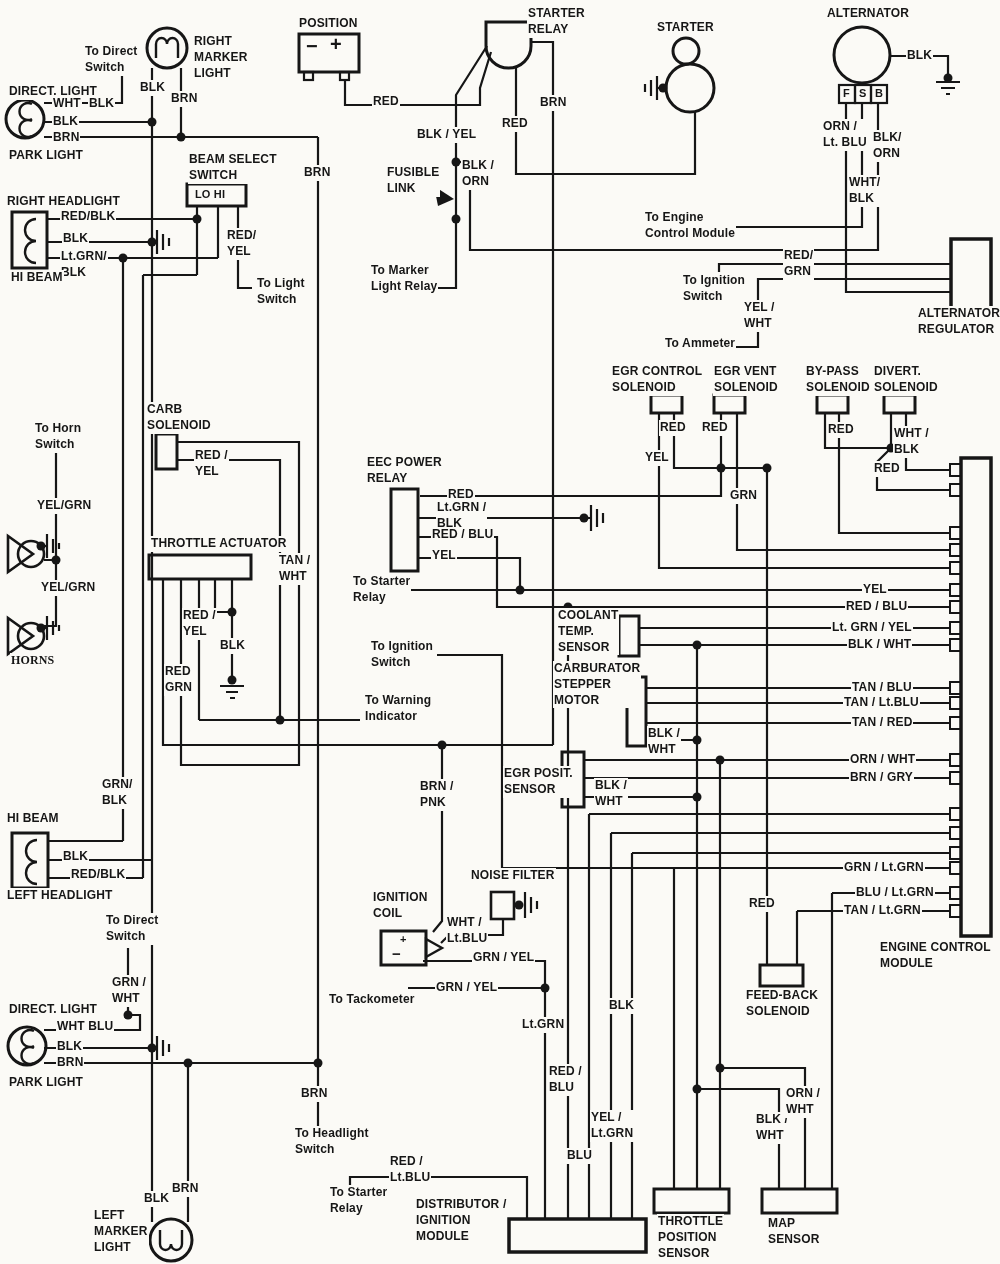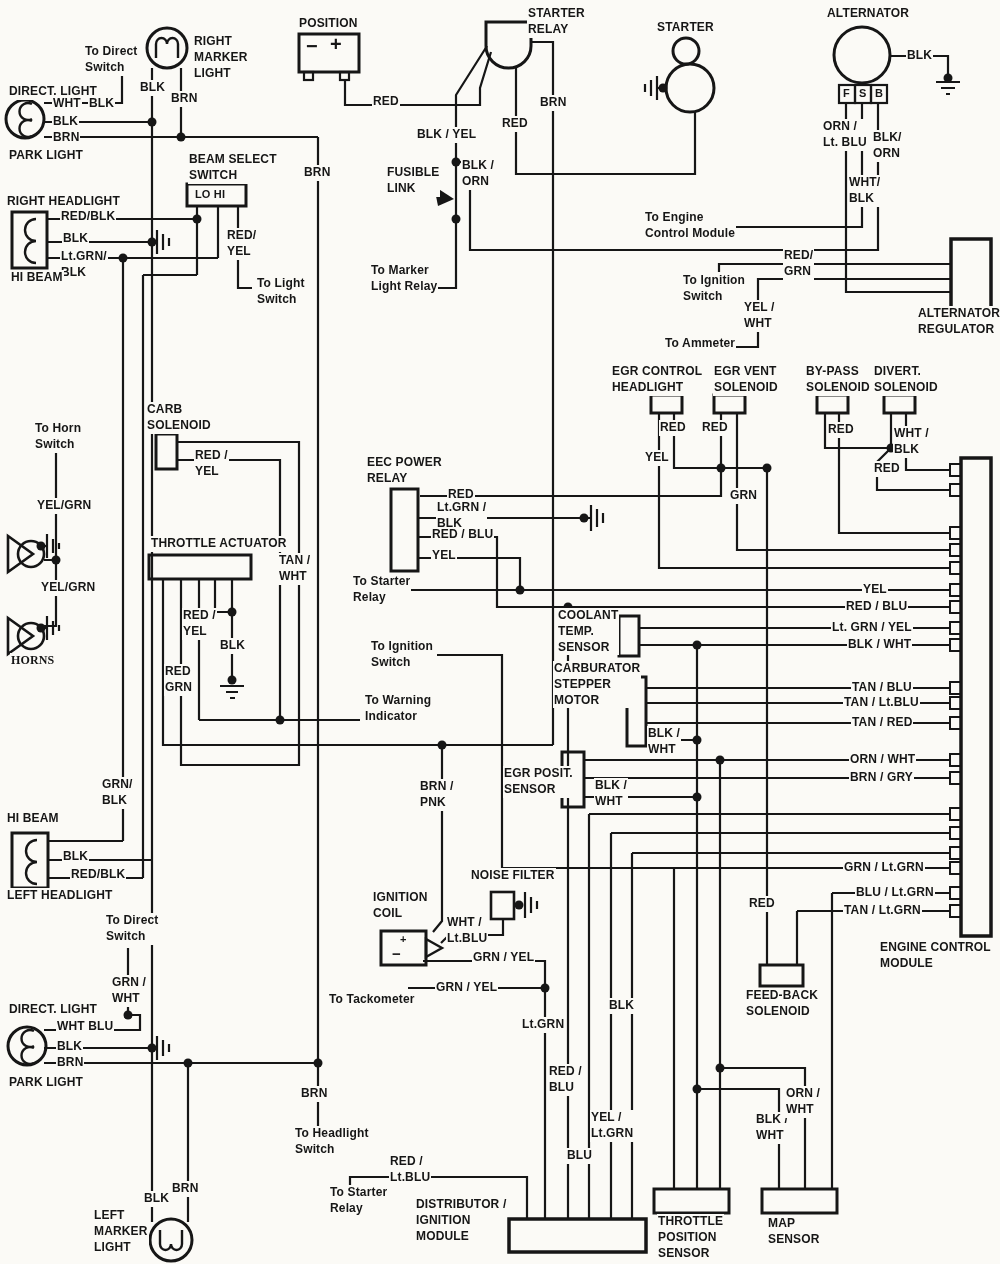--- a/index.html
+++ b/index.html
@@ -217,21 +217,21 @@
       <div class="lbl wire" style="left: 783px; top: 248px;">RED/
 GRN</div>
       <div class="lbl reference" style="left: 682px; top: 273px;">To Ignition
 Switch</div>
       <div class="lbl wire" style="left: 743px; top: 300px;">YEL /
 WHT</div>
       <div class="lbl reference" style="left: 664px; top: 336px;">To Ammeter</div>
       <div class="lbl component" style="left: 917px; top: 306px;">ALTERNATOR
 REGULATOR</div>
       <div class="lbl component" style="left: 611px; top: 364px;">EGR CONTROL
-HEADLIGHT</div>
+SOLENOID</div>
       <div class="lbl component" style="left: 713px; top: 364px;">EGR VENT
 SOLENOID</div>
       <div class="lbl component" style="left: 805px; top: 364px;">BY-PASS
 SOLENOID</div>
       <div class="lbl component" style="left: 873px; top: 364px;">DIVERT.
 SOLENOID</div>
       <div class="lbl wire" style="left: 659px; top: 420px;">RED</div>
       <div class="lbl wire" style="left: 701px; top: 420px;">RED</div>
       <div class="lbl wire" style="left: 827px; top: 422px;">RED</div>
       <div class="lbl wire" style="left: 893px; top: 426px;">WHT /

